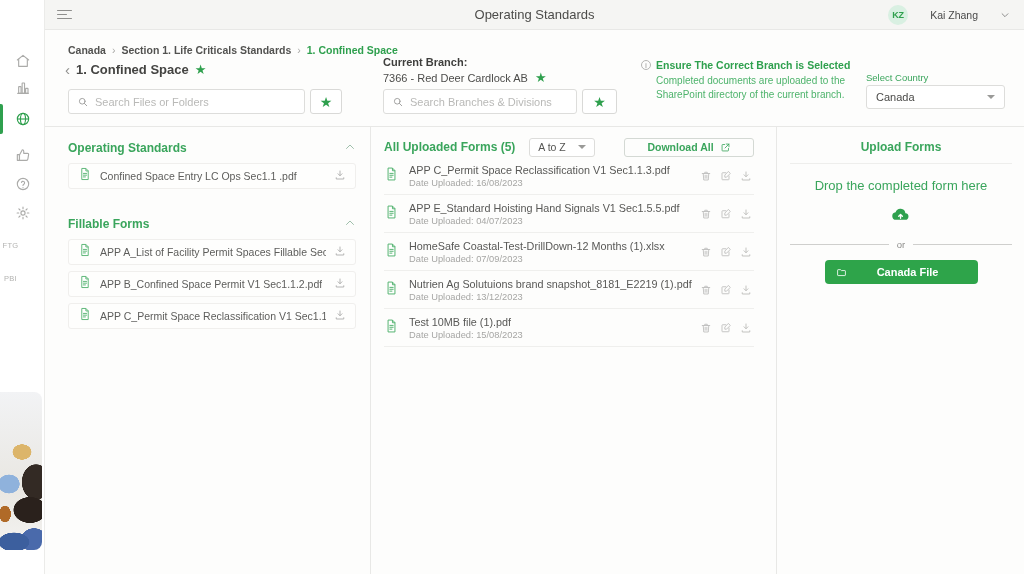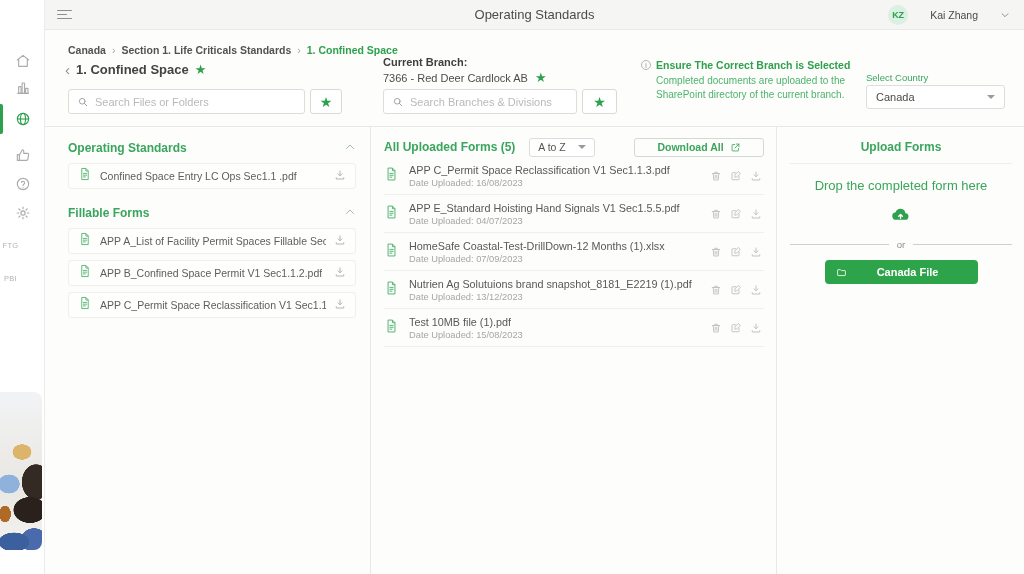--- a/index.html
+++ b/index.html
@@ -61,24 +61,24 @@
   .sect-head { display:flex; align-items:center; height:22px; margin-bottom:4px; cursor:pointer; }
   .sect-title { font-size:12px; font-weight:bold; color:#3aa55c; }
   .sect-chev { margin-left:auto; color:#9fbfab; }
   .sect-chev svg { width:12px; height:12px; }
   .lib-row { display:flex; align-items:center; gap:8px; height:26px; border:1px solid #f0efed; border-radius:3px; background:#fefefd; padding:0 9px; margin-bottom:6px; }
   .doc-ic { color:#56b472; flex:0 0 auto; }
   .doc-ic svg { width:14px; height:16px; }
   .lib-name { font-size:10.5px; color:#5d5d5b; white-space:nowrap; overflow:hidden; }
   .dl-ic { margin-left:auto; color:#adadab; cursor:pointer; flex:0 0 auto; }
   .dl-ic svg { width:12px; height:12px; }
-  .sect2 { margin-top:13px; }
-
-  
-  .mid-panel { position:absolute; left:372px; top:127px; width:405px; bottom:0; border-right:1px solid #e8e8e6; padding:10px 12px 0 12px; background:#fdfdfc; }
+  .sect2 { margin-top:24px; }
+
+  
+  .mid-panel { position:absolute; left:372px; top:127px; width:405px; bottom:0; border-right:1px solid #e8e8e6; padding:10px 22px 0 12px; background:#fdfdfc; }
   .mid-head { display:flex; align-items:center; height:20px; }
   .mid-title { font-size:12px; font-weight:bold; color:#3aa55c; }
   .sort-box { margin-left:14px; width:66px; height:19px; background:#fff; border:1px solid #dddddb; border-radius:3px; display:flex; align-items:center; padding:0 8px; font-size:10.5px; color:#555553; cursor:pointer; }
   .dl-all { margin-left:auto; width:130px; height:19px; background:#fdfdfc; border:1px solid #d4d9d4; border-radius:3px; display:flex; align-items:center; justify-content:center; gap:6px; font-size:10.5px; font-weight:bold; color:#3aa55c; cursor:pointer; }
   .dl-all svg { width:11px; height:11px; }
   .up-row { display:flex; align-items:center; height:38px; border-bottom:1px solid #efefed; padding-right:2px; }
   .up-doc { color:#56b472; margin-right:10px; flex:0 0 auto; }
   .up-doc svg { width:15px; height:18px; }
   .up-texts { overflow:hidden; }
   .up-name { font-size:10.8px; color:#58585б; color:#585856; white-space:nowrap; }

